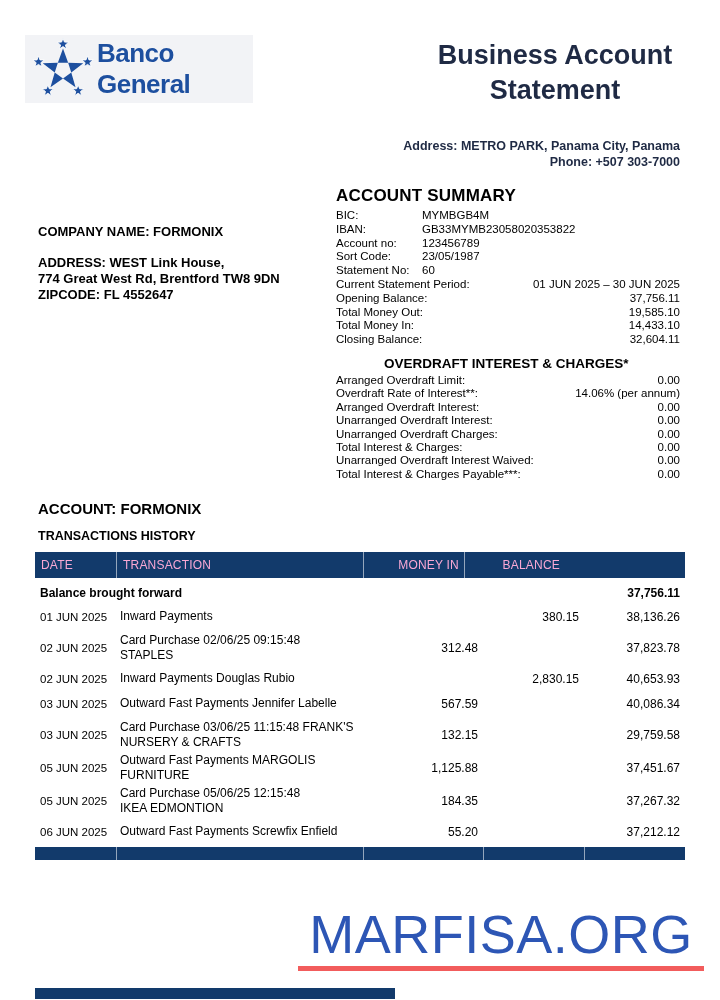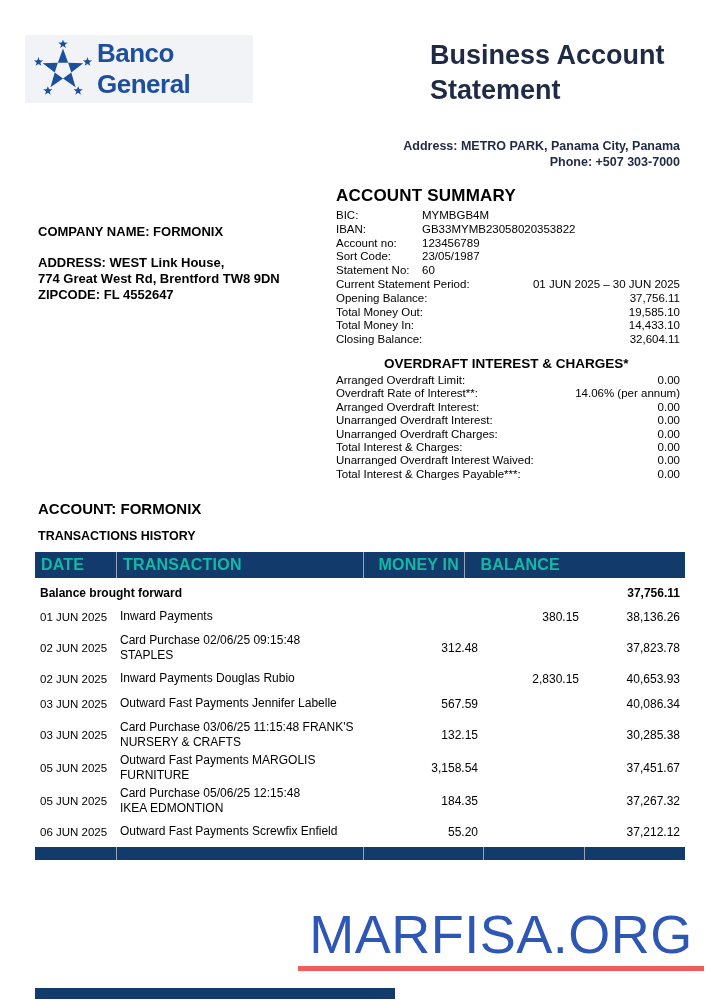--- a/index.html
+++ b/index.html
@@ -8,21 +8,21 @@
   }
   html,body{margin:0;padding:0;background:#fff;}
   .page{position:relative;width:720px;height:1000px;background:#fff;overflow:hidden;
         font-family:"Liberation Sans","DejaVu Sans",sans-serif;color:#000;}
 
   
   .logo-box{position:absolute;left:25px;top:35px;width:228px;height:68px;background:var(--logobg);
             display:flex;align-items:center;}
   .logo-star{margin-left:6px;flex:0 0 auto;}
   .logo-text{font-size:26px;font-weight:bold;color:var(--logoblue);letter-spacing:-0.5px;margin-left:2px;}
-  .doc-title{position:absolute;top:38px;right:40px;width:250px;text-align:left;
+  .doc-title{position:absolute;top:38px;right:40px;width:250px;text-align:center;
              font-size:27px;line-height:35px;font-weight:bold;color:var(--titleink);}
   .bank-contact{position:absolute;top:138px;right:40px;width:300px;text-align:right;
                 font-size:12.5px;line-height:16px;font-weight:bold;color:var(--titleink);}
 
   
   .company{position:absolute;left:38px;top:224px;width:290px;font-weight:bold;font-size:13px;line-height:16px;}
   .company .name{margin-bottom:15px;}
 
   
   .summary{position:absolute;left:336px;top:186px;width:344px;}
@@ -35,21 +35,21 @@
   .overdraft-title{font-size:13.5px;font-weight:bold;margin-bottom:3px;margin-left:48px;}
   .overdraft .fieldrow{height:13.4px;}
 
   
   .acct-title{position:absolute;left:38px;top:500px;font-size:15px;font-weight:bold;}
   .hist-title{position:absolute;left:38px;top:529px;font-size:12.5px;font-weight:bold;}
   .table{position:absolute;left:35px;top:552px;width:650px;}
   .thead,.tfoot{display:flex;background:var(--navy);}
   .thead{height:26px;align-items:center;}
   .tfoot{height:13px;margin-top:3px;}
-  .hcell{color:#14b8a6;font-size:16px;font-weight:bold;letter-spacing:0.2px;box-sizing:border-box;height:100%;
+  .hcell{color:#f9a8d4;font-size:12px;font-weight:normal;letter-spacing:0.2px;box-sizing:border-box;height:100%;
          display:flex;align-items:center;}
   .fcell{box-sizing:border-box;height:100%;}
   .hcell+.hcell,.fcell+.fcell{border-left:1px solid rgba(255,255,255,0.55);}
   .col-date{width:81px;}
   .col-tx{width:247px;}
   .col-out{width:120px;}
   .col-in{width:101px;}
   .col-bal{width:101px;}
   .pad-l{padding-left:6px;}
   .num{justify-content:flex-end;padding-right:5px;text-align:right;}
@@ -233,26 +233,26 @@
           <div class="cell c-tx">Outward Fast Payments Jennifer Labelle</div>
           <div class="cell c-out">567.59</div>
           <div class="cell c-in"></div>
           <div class="cell c-bal">40,086.34</div>
         </div>
         <div class="row two">
           <div class="cell c-date">03 JUN 2025</div>
           <div class="cell c-tx">Card Purchase 03/06/25 11:15:48 FRANK'S<br>NURSERY &amp; CRAFTS</div>
           <div class="cell c-out">132.15</div>
           <div class="cell c-in"></div>
-          <div class="cell c-bal">30,285.38</div>
+          <div class="cell c-bal">29,759.58</div>
         </div>
         <div class="row">
           <div class="cell c-date">05 JUN 2025</div>
           <div class="cell c-tx">Outward Fast Payments MARGOLIS FURNITURE</div>
-          <div class="cell c-out">3,158.54</div>
+          <div class="cell c-out">1,125.88</div>
           <div class="cell c-in"></div>
           <div class="cell c-bal">37,451.67</div>
         </div>
         <div class="row two">
           <div class="cell c-date">05 JUN 2025</div>
           <div class="cell c-tx">Card Purchase 05/06/25 12:15:48<br>IKEA EDMONTION</div>
           <div class="cell c-out">184.35</div>
           <div class="cell c-in"></div>
           <div class="cell c-bal">37,267.32</div>
         </div>

